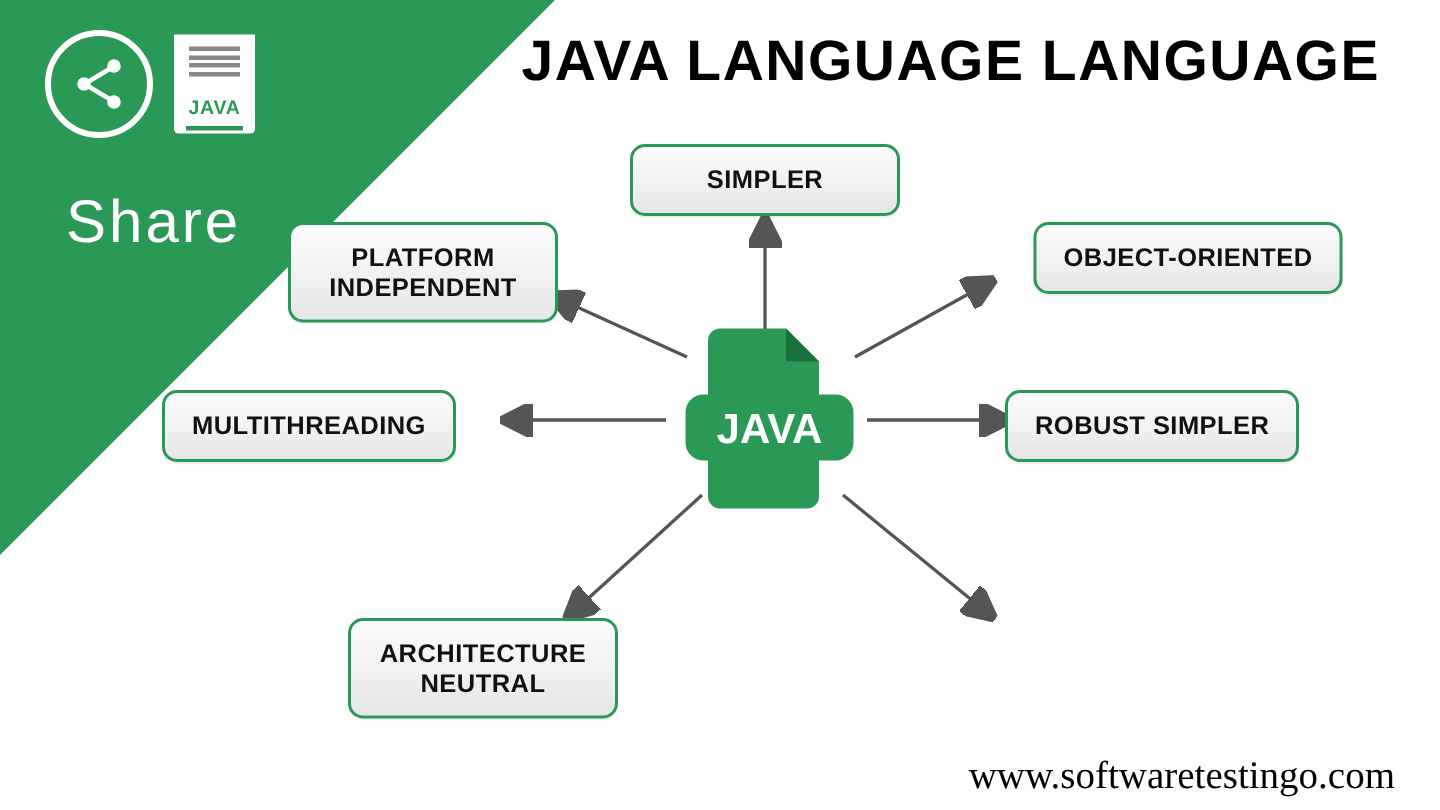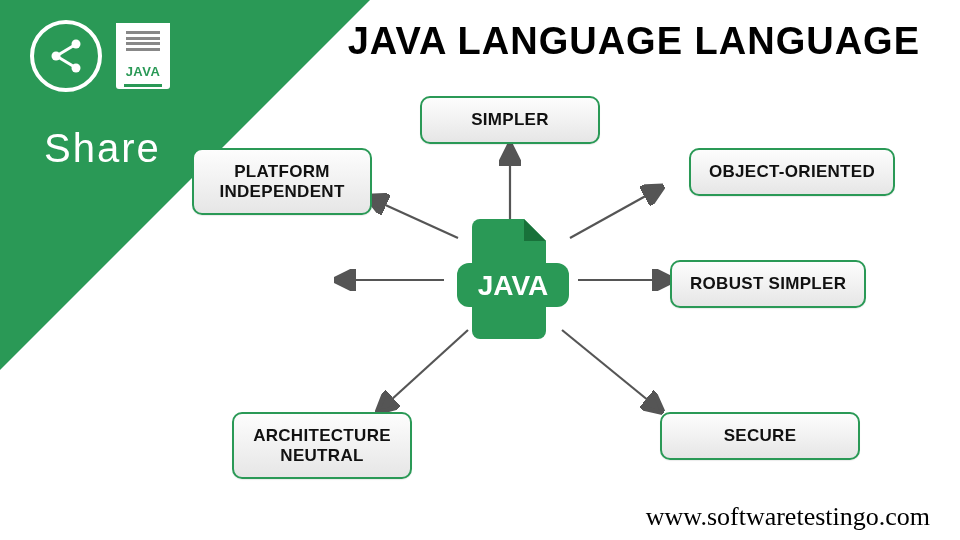--- a/index.html
+++ b/index.html
@@ -123,19 +123,19 @@
       <path d="M45 14 h44 l22 22 v90 a8 8 0 0 1 -8 8 h-58 a8 8 0 0 1 -8 -8 v-104 a8 8 0 0 1 8-8 z" fill="#2a9956"></path>
       <path d="M89 14 v22 h22 z" fill="#18713a"></path>
       <rect x="22" y="58" width="112" height="44" rx="12" fill="#2a9956"></rect>
       <text x="78" y="90" text-anchor="middle" font-family="Arial Black, Arial" font-size="28" font-weight="900" fill="#fff">JAVA</text>
     </svg>
   </div>
 
   <div class="feature" style="left:420px; top:96px;">SIMPLER</div>
   <div class="feature two-line" style="left:192px; top:148px;text-align:center;">PLATFORM<br>INDEPENDENT</div>
   <div class="feature" style="left:689px; top:148px;">OBJECT-ORIENTED</div>
+  <div class="feature" style="left:108px; top:260px;">MULTITHREADING</div>
   <div class="feature" style="left:670px; top:260px;">ROBUST SIMPLER</div>
   <div class="feature two-line" style="left:232px; top:412px;">ARCHITECTURE<br>NEUTRAL</div>
-  <div class="feature" style="left:660px; top:412px; min-width:200px;">SECURE</div>
 
 </div>
 
 <div class="url">www.softwaretestingo.com</div>
 
 </body></html>

